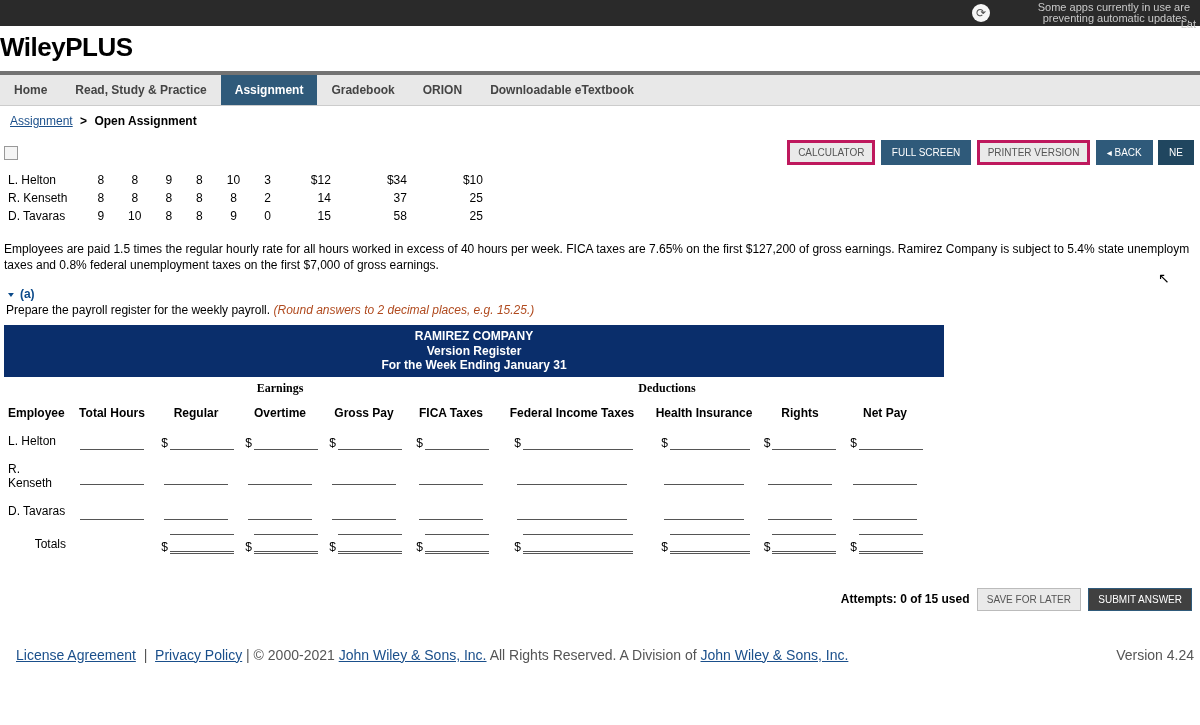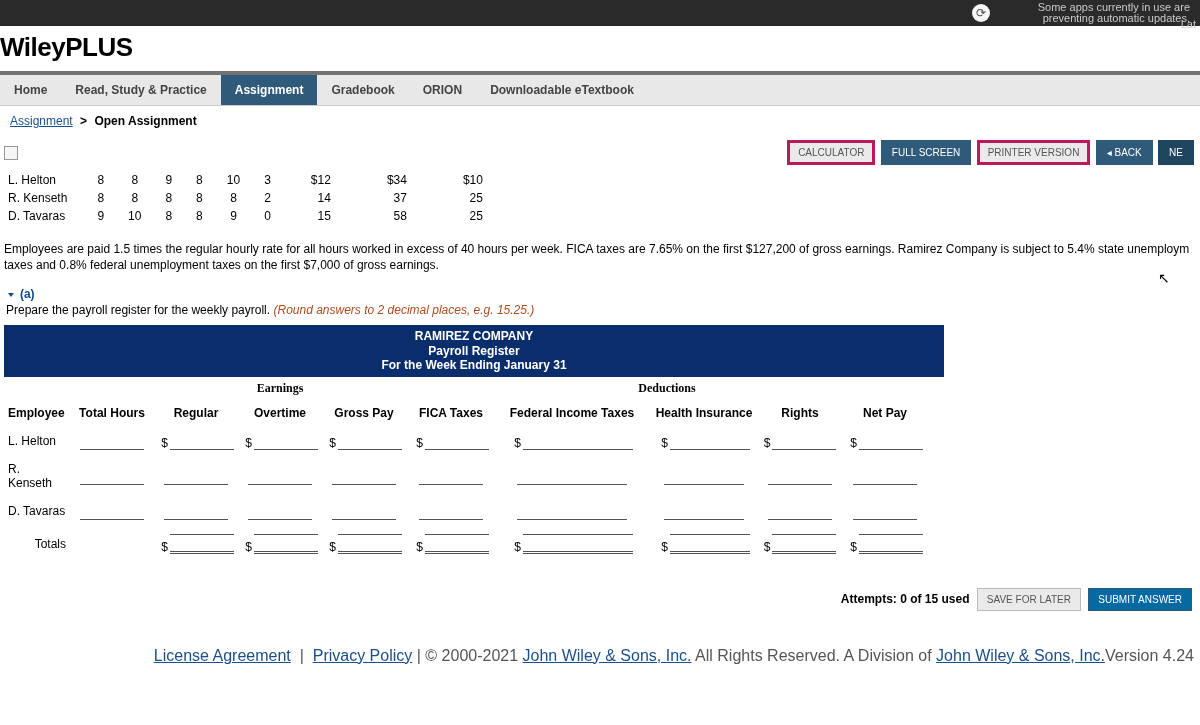--- a/index.html
+++ b/index.html
@@ -57,23 +57,23 @@
   .inpt.wide { width: 110px; }
   .inpt.mid { width: 80px; }
   .dollar { display:inline-block; width:10px; text-align:right; }
   .cellwrap { display:flex; align-items:flex-end; justify-content:center; gap:2px; }
   .reg-row.totals .inpt, .reg-row.totals .inpt.mid, .reg-row.totals .inpt.wide { border-bottom: 3px double #555; padding-bottom:0; }
   .reg-row.totals .inpt { border-top:1px solid #555; border-bottom:3px double #555; height:20px;}
   .reg-row.totals { margin-top:2px; }
 
   .attempts-row { text-align: right; padding: 28px 8px 6px 0; font-size:12px; font-weight:bold; }
   .action-btn { display:inline-block; font-size:10px; padding:5px 9px; border:1px solid #bbb; background:#eaeaea; color:#555; margin-left:4px; font-weight:normal; cursor:pointer;}
-  .action-btn.primary { background:#0369a1; color:#fff; border-color:#2f5a7a; }
-
-  .footer { padding: 30px 6px 6px 16px; font-size:16px; color:#555;text-align:right; }
+  .action-btn.primary { background:#404040; color:#fff; border-color:#2f5a7a; }
+
+  .footer { padding: 30px 6px 6px 16px; font-size:14px; color:#555; }
   .footer a { color:#1a4f8b; text-decoration:underline; }
   .footer .ver { float:right; }
   .cursor-ptr { position:absolute; left:1158px; top:270px; font-size:14px; color:#000; }
   a.plain { color:#1a4f8b; text-decoration:underline; cursor:pointer; }
 </style>
 </head>
 <body>
 
 <div class="browser-banner">
   <span class="icon-circle">⟳</span>
@@ -159,21 +159,21 @@
 <div class="part-label">
   <span class="tri">▼</span><b>(a)</b>
 </div>
 <div class="instr">
   <span>Prepare the payroll register for the weekly payroll. </span><span class="hint">(Round answers to 2 decimal places, e.g. 15.25.)</span>
 </div>
 
 <div class="register">
   <div class="reg-title">
     <span>RAMIREZ COMPANY</span><br>
-    <span>Payroll Register</span><br>
+    <span>Version Register</span><br>
     <span>For the Week Ending January 31</span>
   </div>
   <div class="reg-cat-row">
     <div class="spacer1"></div>
     <div class="cat" style="width:252px; flex:none;">Earnings</div>
     <div style="width:84px;"></div>
     <div class="cat" style="width:354px; flex:none;">Deductions</div>
     <div style="flex:1;"></div>
   </div>
   <div class="reg-head">

